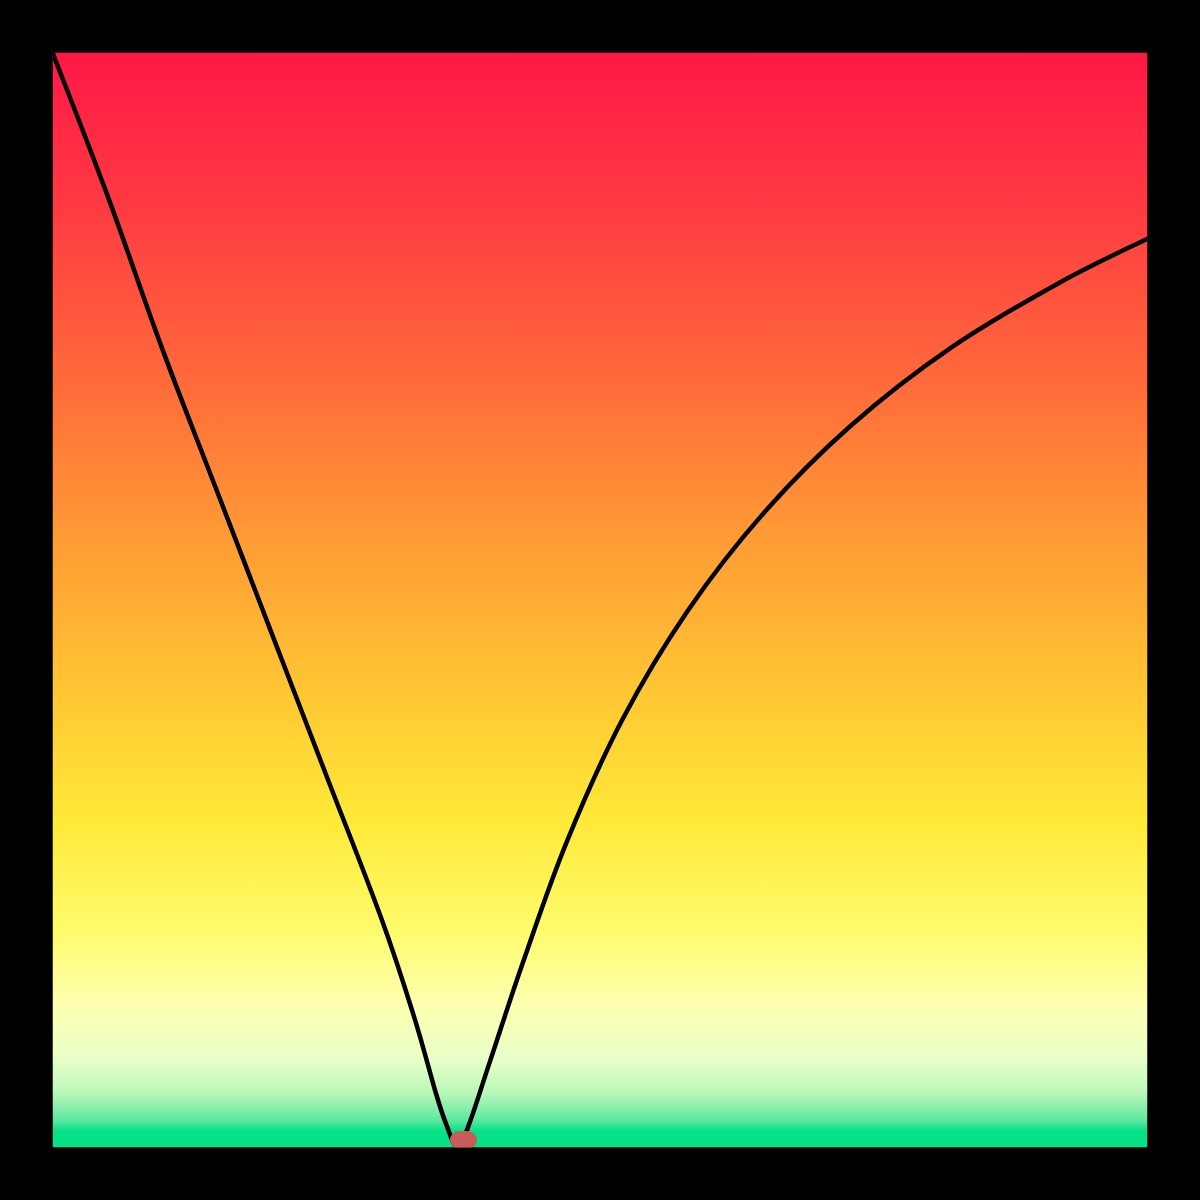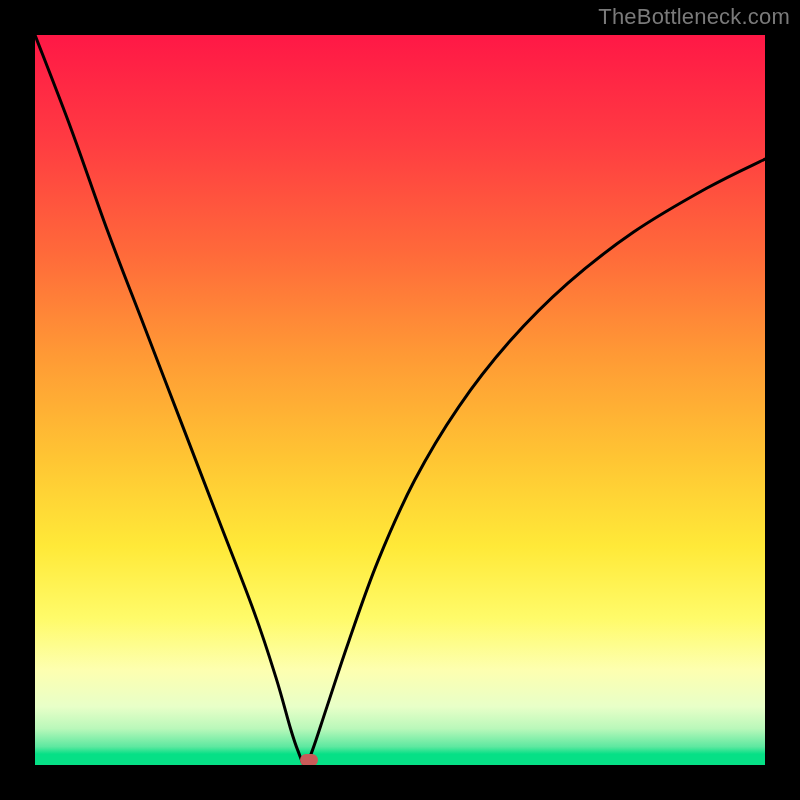--- a/index.html
+++ b/index.html
@@ -84,14 +84,13 @@
   <div class="plot-area">
     <div class="gradient-bg"></div>
 
     <svg class="curve" viewBox="0 0 730 730" preserveAspectRatio="none">
       <path id="curve-path" fill="none" stroke="#000" stroke-width="3" stroke-linecap="round" stroke-linejoin="round" d="M 0,0 C 6.569999999999999,17.081999999999994 23.36,59.421999999999976 36.5,94.89999999999998 C 49.64,130.378 59.86,161.622 73,197.10000000000002 C 86.14,232.57800000000003 96.36,257.836 109.5,292 C 122.64,326.164 132.86,352.73600000000005 146,386.90000000000003 C 159.14,421.064 169.36,447.63599999999997 182.5,481.79999999999995 C 195.64,515.9639999999999 208.488,547.792 219,576.7 C 229.512,605.6080000000001 234.33,621.376 240.9,642.4 C 247.47,663.424 251.55799999999996,680.36 255.49999999999997,693.5 C 259.44199999999995,706.64 260.172,708.8299999999999 262.8,715.4 C 265.428,721.97 267.47200000000004,730 270.1,730 C 272.728,730 273.45799999999997,725.9119999999999 277.4,715.4 C 281.342,704.888 285.43,691.3100000000001 292,671.6 C 298.57,651.89 304.702,632.18 313.9,605.9 C 323.09799999999996,579.62 331.27399999999994,554.508 343.09999999999997,525.6 C 354.926,496.692 365.146,472.894 379.6,445.3 C 394.05400000000003,417.706 406.318,397.266 423.4,372.3 C 440.48199999999997,347.334 454.79,328.93800000000005 474.5,306.6 C 494.21,284.262 510.562,267.90999999999997 532.9,248.2 C 555.2379999999999,228.48999999999998 573.6339999999999,214.18200000000002 598.5999999999999,197.10000000000002 C 623.5659999999999,180.01800000000003 647.948,166.43999999999994 671.6,153.29999999999995 C 695.2520000000001,140.15999999999997 719.488,129.35600000000002 730,124.10000000000002"></path>
     </svg>
 
     <div class="marker" id="min-marker" style="left: 273.75px; top: 724.89px;"></div>
   </div>
 
-  <div class="watermark">TheBottleneck.com</div>
 </div>
 
 </body></html>

